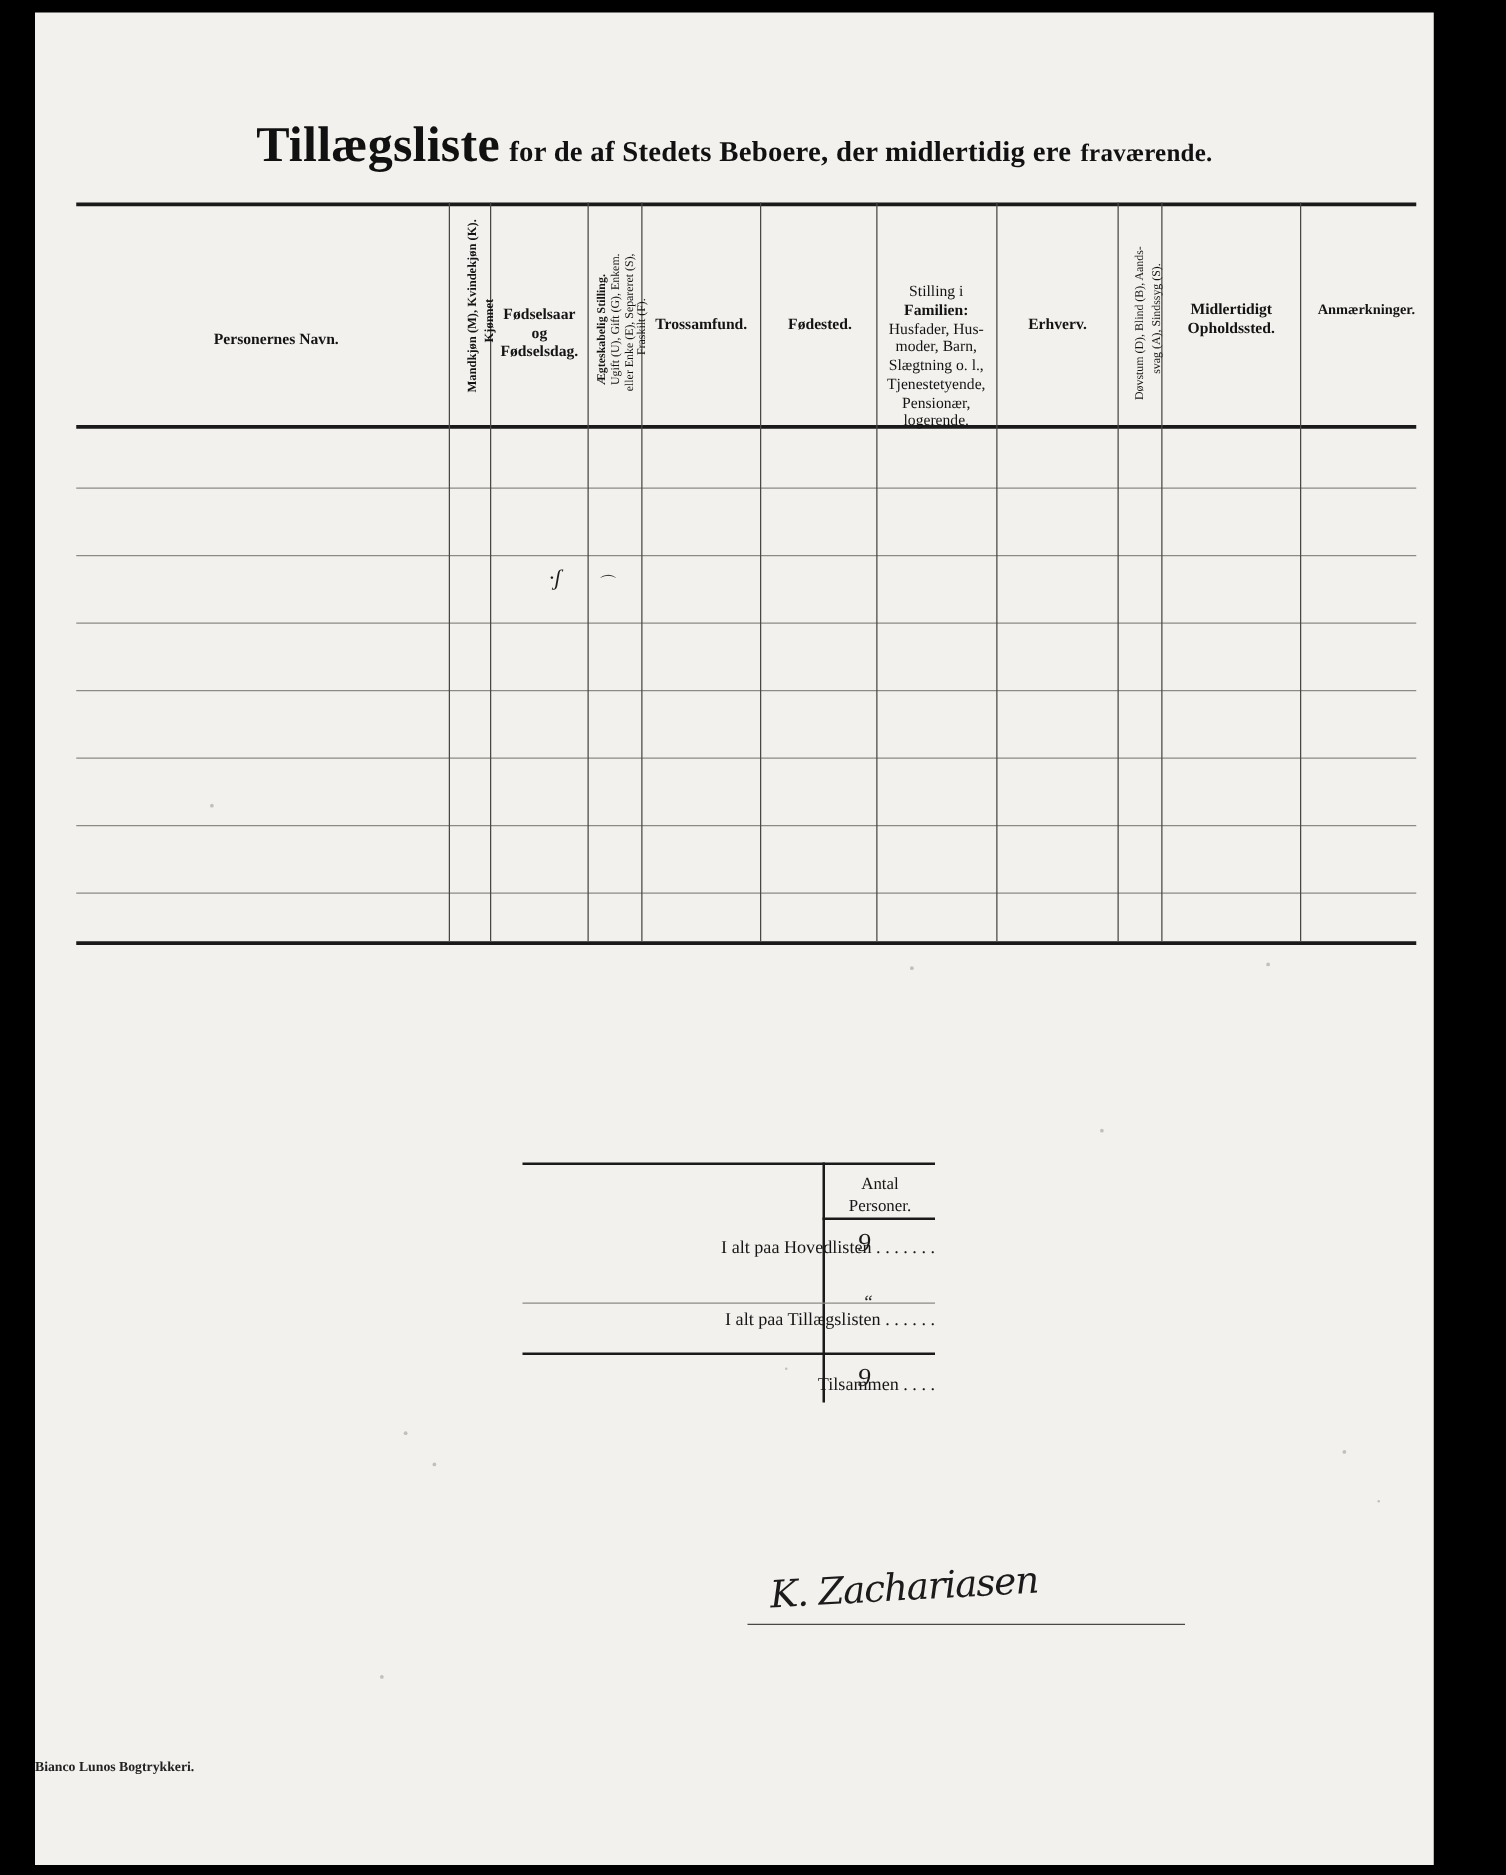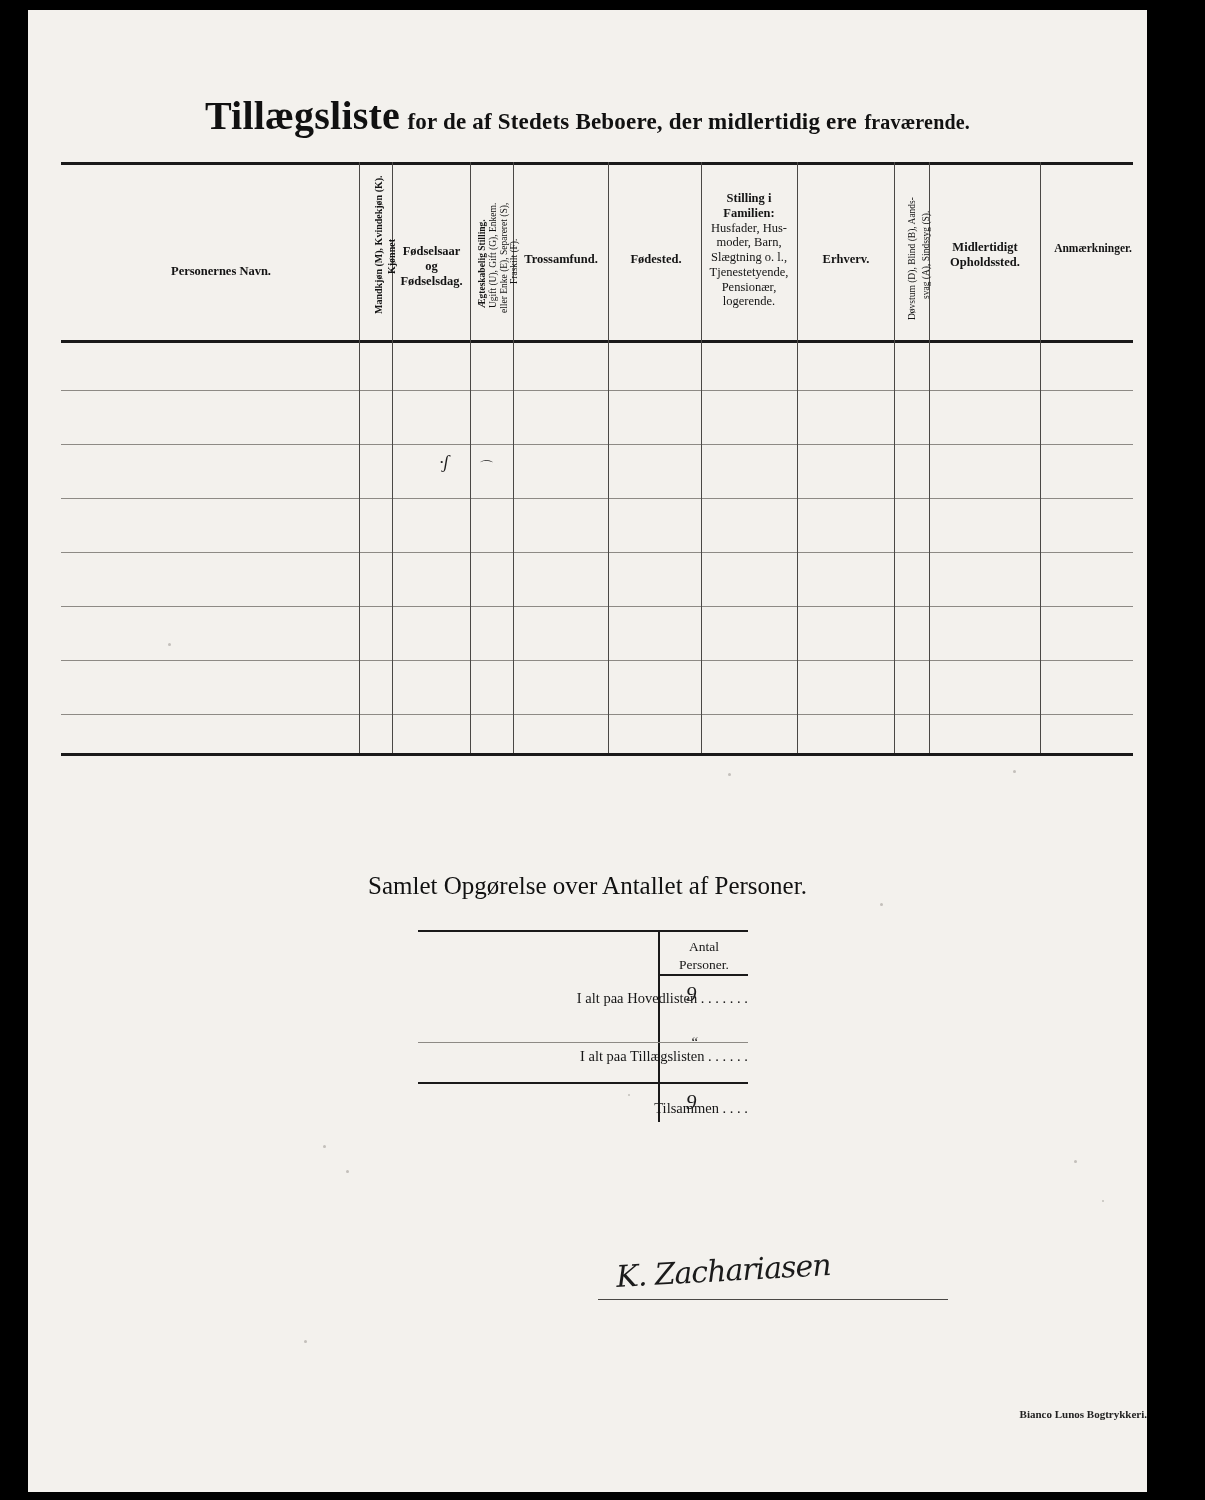--- a/index.html
+++ b/index.html
@@ -190,21 +190,21 @@
     font-size: 30px;
     color: #1b1b1b;
     transform: rotate(-3.2deg);
     letter-spacing: -1px;
   }
 
   #printer {
     position: absolute;
     left: 0; top: 1398px;
     width: 1119px;
-    text-align: right;
+    text-align: left;
     font-size: 11px;
     font-weight: bold;
     color: #222;
     white-space: nowrap;
   }
 </style>
 </head>
 <body>
 
 <div id="page">
@@ -275,21 +275,21 @@
 
       <div class="colhead bold" style="left:455px; top:90px; width:90px;">
         <span>Trossamfund.</span>
       </div>
 
       <div class="colhead bold" style="left:552px; top:90px; width:86px;">
         <span>Fødested.</span>
       </div>
 
       <div class="colhead" style="left:640px; top:29px; width:96px;">
-        <div style="font-weight:bold;">Stilling i</div>
+        <div style="font-weight:normal;margin-top:35px;">Stilling i</div>
         <div style="font-weight:bold;">Familien:</div>
         <div class="small">Husfader, Hus-</div>
         <div class="small">moder, Barn,</div>
         <div class="small">Slægtning o. l.,</div>
         <div class="small">Tjenestetyende,</div>
         <div class="small">Pensionær,</div>
         <div class="small">logerende.</div>
       </div>
 
       <div class="colhead bold" style="left:740px; top:90px; width:90px;">
@@ -309,23 +309,20 @@
       </div>
 
       <div class="colhead bold" style="left:983px; top:80px; width:88px; font-size:11.5px;text-align:right;">
         <span>Anmærkninger.</span>
       </div>
 
       <div class="ink" style="left:378px; top:290px; font-size:18px; font-style:italic;">∙ʃ</div>
       <div class="ink" style="left:418px; top:296px; font-size:15px;">⌒</div>
     </div>
 
-    <div id="summary-title">
-      <span>Samlet Opgørelse over Antallet af Personer.</span>
-    </div>
 
     <div id="sumtable">
 
       <div class="sline" style="left:0px;   top:0px;  width:330px; height:2px;"></div>
       <div class="sline" style="left:240px; top:0px;  width:2px;   height:192px;"></div>
       <div class="sline" style="left:240px; top:44px; width:90px;  height:2px;"></div>
       <div class="sline" style="left:0px;   top:112px;width:330px; height:1px; background:#8d8a85;"></div>
       <div class="sline" style="left:0px;   top:152px;width:330px; height:2px;"></div>
 
       <div class="sum-head" style="left:244px; top:8px; width:84px;">

